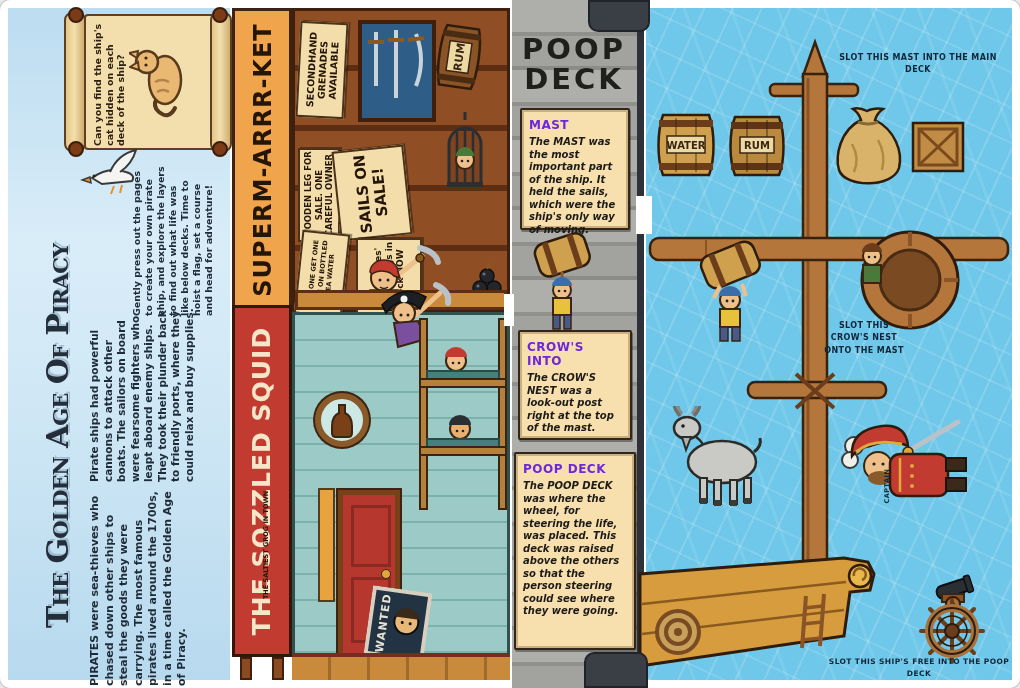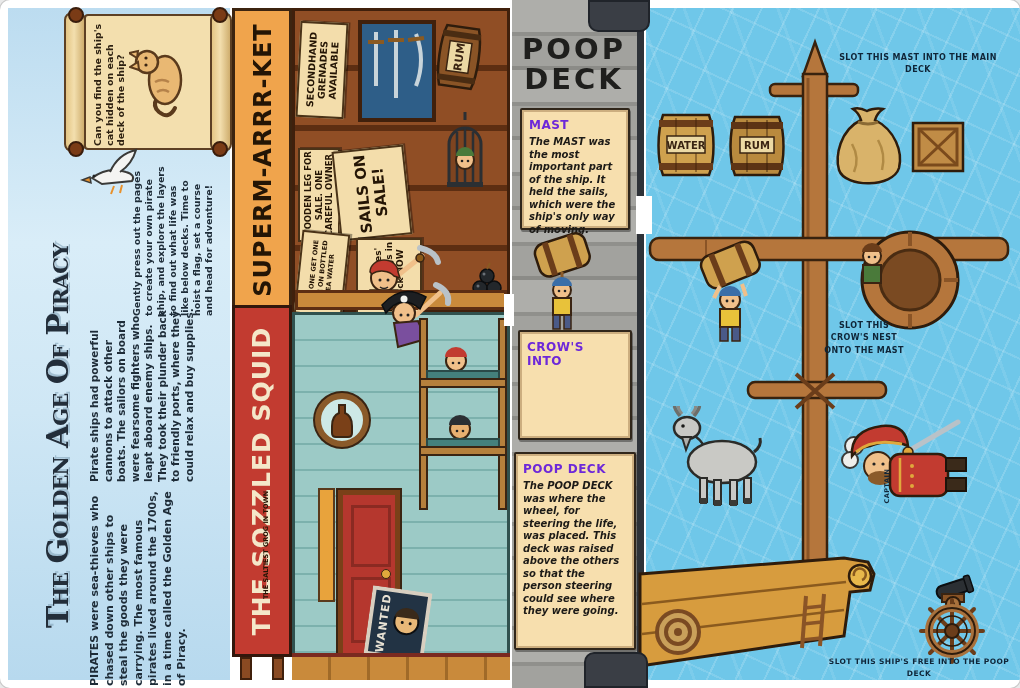--- a/index.html
+++ b/index.html
@@ -47,21 +47,21 @@
   .deck-title{font-size:29px;line-height:1.05;font-weight:bold;letter-spacing:3px;color:#1f1f1d;text-align:center;}
   .note{background:#f7dfae;border:2px solid #30261a;border-radius:2px;padding:8px 7px;box-sizing:border-box;
     box-shadow:inset 0 0 0 2px rgba(122,82,40,.35),1px 2px 0 rgba(0,0,0,.35);}
   .notehead{font-size:12px;font-weight:bold;color:#6d28d9;letter-spacing:.5px;}
   .notebody{font-size:10px;line-height:12.5px;font-weight:bold;color:#1c1a17;margin-top:4px;font-style:italic;}
   
   .water-panel{left:646px;top:8px;width:366px;height:672px;background:var(--water,#6fc7e9);
     background-image:
       repeating-linear-gradient(115deg,rgba(255,255,255,.16) 0 2px,transparent 2px 26px),
       repeating-linear-gradient(25deg,rgba(255,255,255,.13) 0 2px,transparent 2px 32px),
-      repeating-linear-gradient(70deg,rgba(255,255,255,.09) 0 3px,transparent 3px 44px); padding-left: 8px;}
+      repeating-linear-gradient(70deg,rgba(255,255,255,.09) 0 3px,transparent 3px 44px);}
   .slotlabel{font-size:8px;font-weight:bold;color:#0f2538;letter-spacing:.4px;text-align:center;line-height:1.55;}
   .tab-dark{position:absolute;background:#3a3e45;border:2px solid #20242a;box-sizing:border-box;}
   .notch{position:absolute;background:#ffffff;}
   svg{display:block;}
 </style>
 </head>
 <body>
 
 <div class="stage">
 
@@ -272,20 +272,21 @@
       <path d="M36,58 a10,9 0 0 1 20,0 z" fill="#3a6ea8"></path>
       <circle cx="43" cy="63" r="1.3" fill="#222"></circle>
         <circle cx="49" cy="63" r="1.3" fill="#222"></circle>
       <rect x="37" y="70" width="18" height="17" fill="#e8c23a" stroke="#3a2412" stroke-width="2"></rect>
       <rect x="37" y="87" width="7" height="14" fill="#4a5a88" stroke="#3a2412" stroke-width="1.5"></rect>
       <rect x="48" y="87" width="7" height="14" fill="#4a5a88" stroke="#3a2412" stroke-width="1.5"></rect>
     </svg>
 
     <div class="abs note" style="left:6px;top:330px;width:114px;height:110px;">
       <div class="notehead">CROW'S INTO</div>
+      <div class="notebody">The CROW'S NEST was a look-out post right at the top of the mast.</div>
     </div>
 
     <div class="abs note" style="left:2px;top:452px;width:122px;height:198px;">
       <div class="notehead">POOP DECK</div>
       <div class="notebody">The POOP DECK was where the wheel, for steering the life, was placed. This deck was raised above the others so that the person steering could see where they were going.</div>
     </div>
   </div>
 
   <div class="panel water-panel">
 

